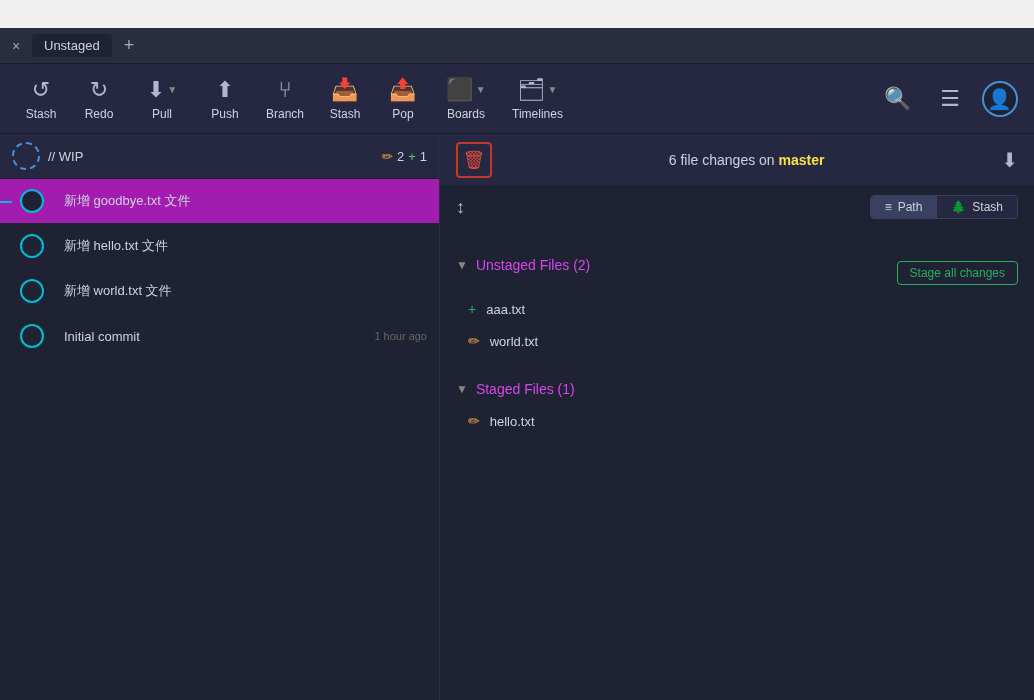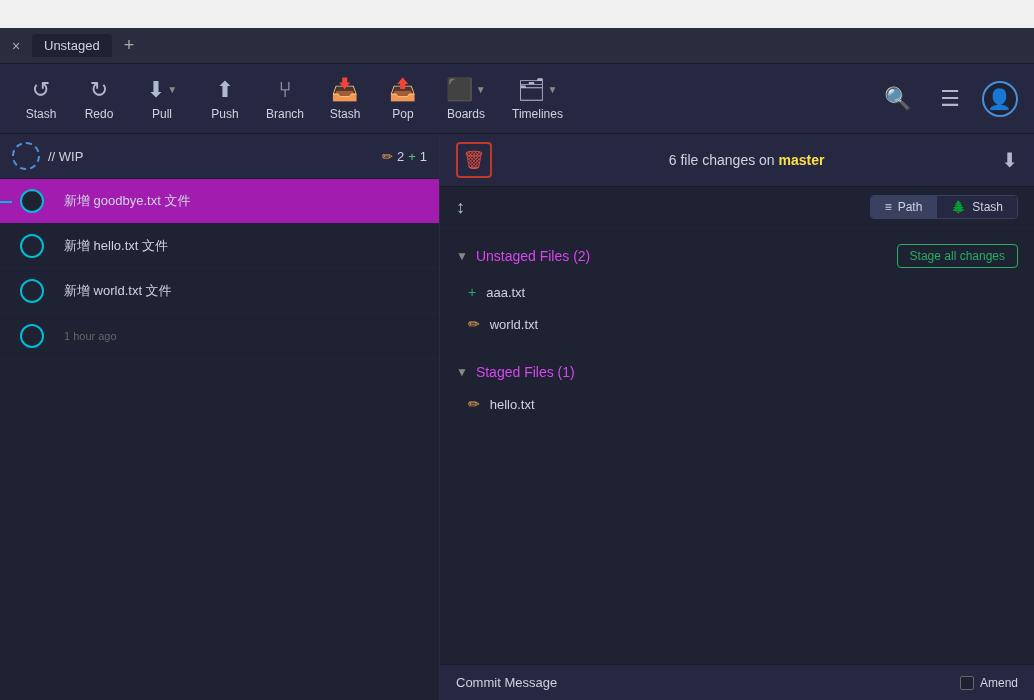--- a/index.html
+++ b/index.html
@@ -303,20 +303,21 @@
     }
     .stage-btn {
       margin-left: auto;
       padding: 4px 12px;
       border: 1px solid #27ae60;
       color: #27ae60;
       background: transparent;
       border-radius: 4px;
       font-size: 12px;
       cursor: pointer;
+      margin-top: 17px;
     }
     .unstage-btn {
       margin-left: auto;
       padding: 4px 12px;
       border: 1px solid #c0392b;
       color: #e74c3c;
       background: transparent;
       border-radius: 4px;
       font-size: 12px;
       cursor: pointer;
@@ -467,20 +468,21 @@
       <div class="commit-row">
         <div class="commit-graph">
           <div class="commit-circle"></div>
         </div>
         <span class="commit-message">新增 world.txt 文件</span>
       </div>
       <div class="commit-row">
         <div class="commit-graph">
           <div class="commit-circle"></div>
         </div>
+        <span class="commit-message">Initial commit</span>
         <span class="commit-time">1 hour ago</span>
       </div>
     </div>
   </div>
 
   <div class="right-panel">
 
     <div class="right-header">
       <div class="trash-btn">🗑</div>
       <div class="changes-info">
@@ -527,21 +529,14 @@
         <span class="section-title">Staged Files (1)</span>
       </div>
       <div class="file-list">
         <div class="file-item">
           <span class="file-icon-pencil">✏</span>
           <span>hello.txt</span>
         </div>
       </div>
     </div>
 
-    <div class="commit-message-bar">
-      <span class="commit-message-label">Commit Message</span>
-      <div class="amend-group">
-        <div class="checkbox"></div>
-        <span>Amend</span>
-      </div>
-    </div>
   </div>
 </div>
 
 </body></html>

